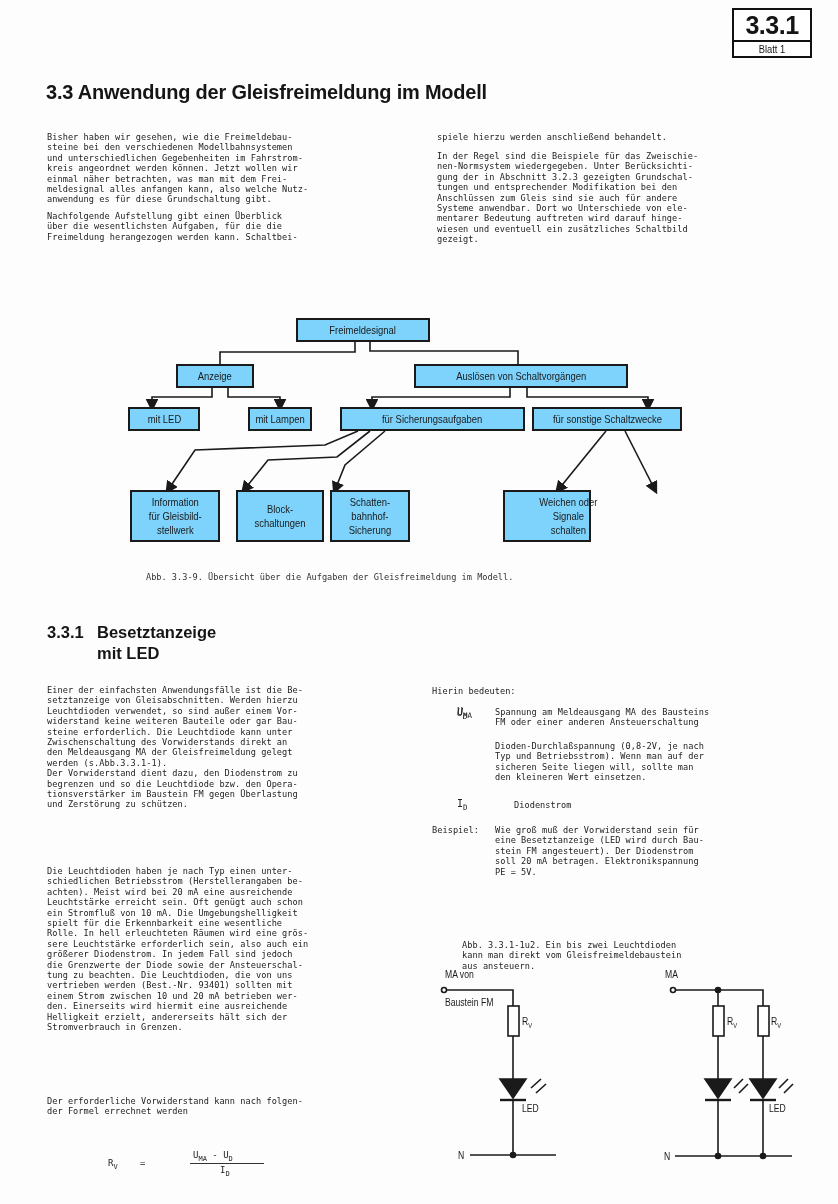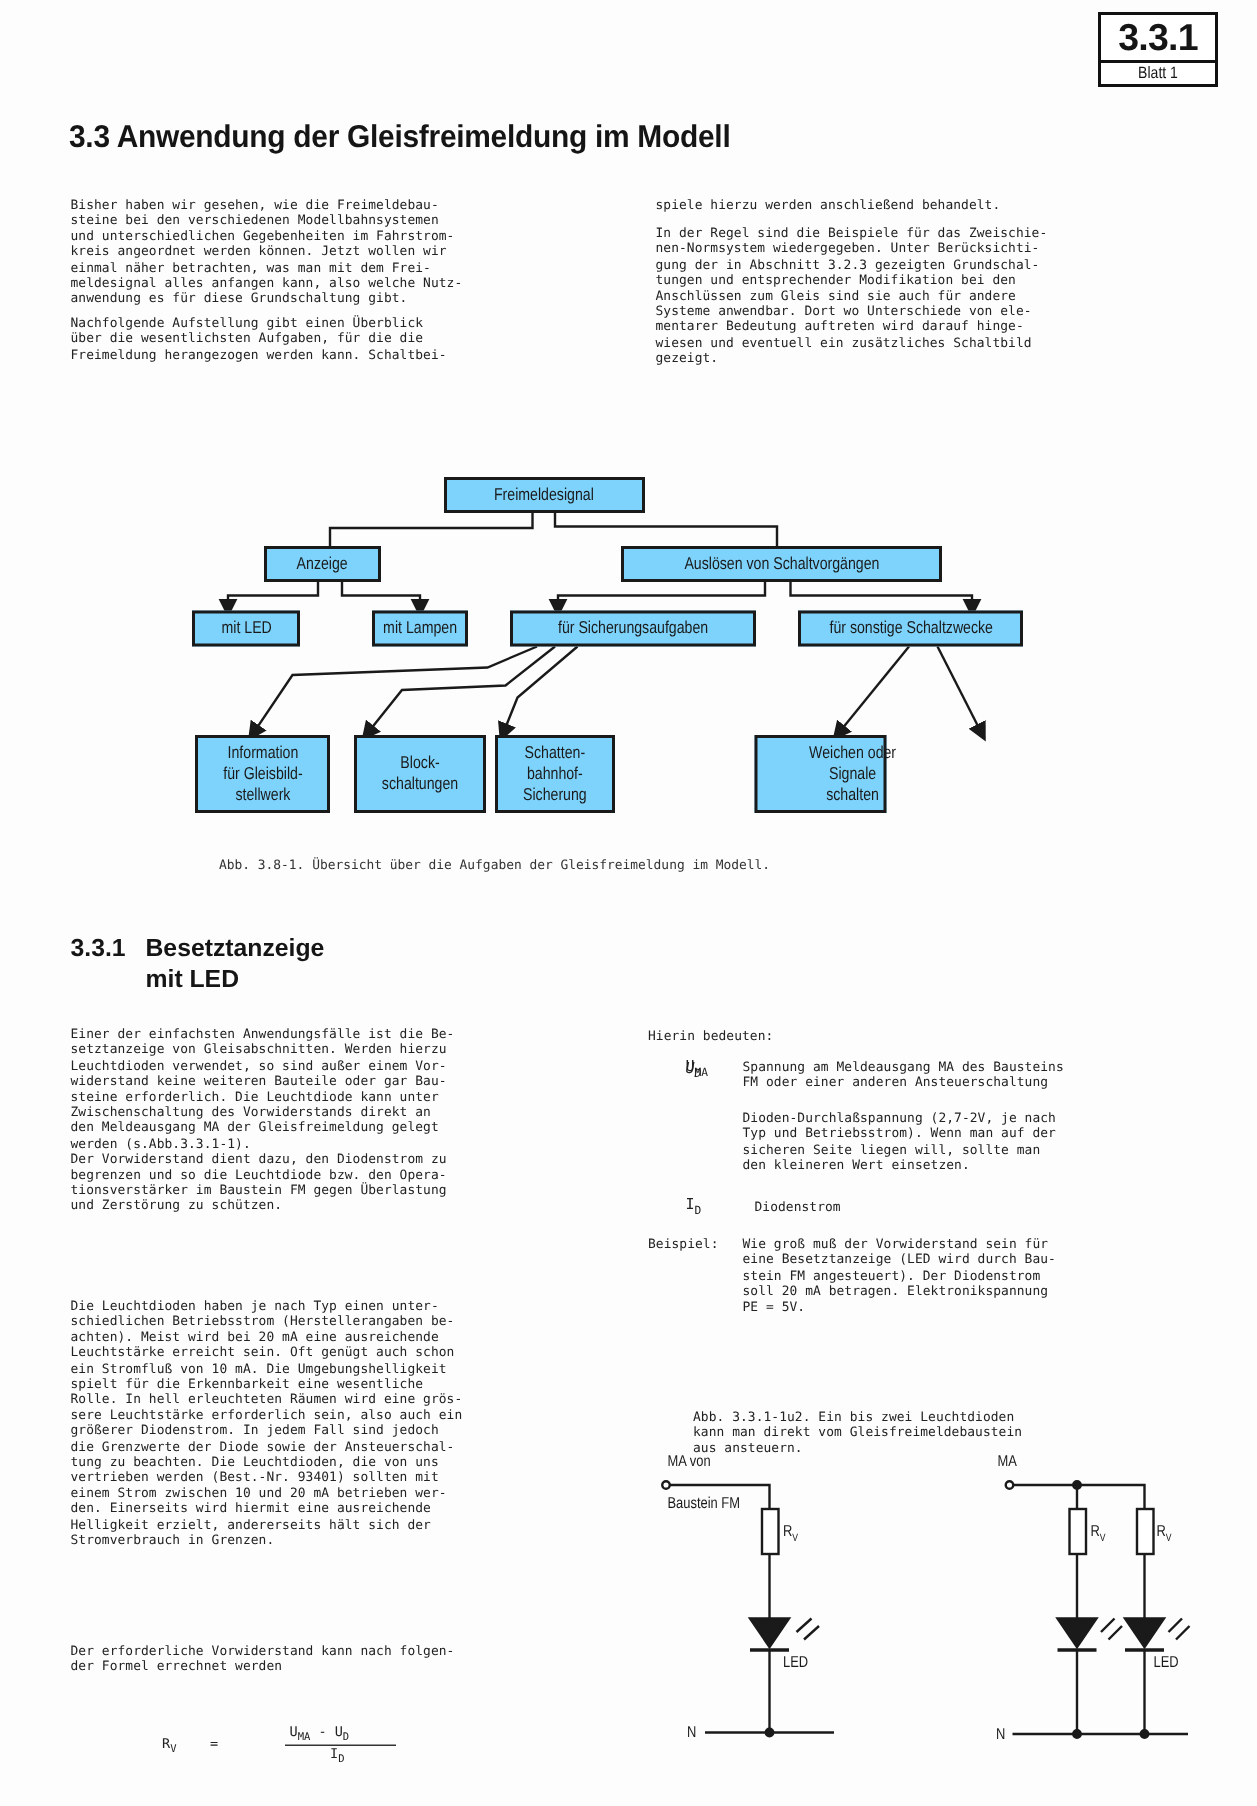--- a/index.html
+++ b/index.html
@@ -111,21 +111,21 @@
   <div class="box" style="left:414px; top:64px; width:214px; height:24px;">
       <span>Auslösen von Schaltvorgängen</span>
     </div>
 
   <div class="box" style="left:128px; top:107px; width:72px; height:24px;">
       <span>mit LED</span>
     </div>
   <div class="box" style="left:248px; top:107px; width:64px; height:24px;">
       <span>mit Lampen</span>
     </div>
-  <div class="box" style="left:340px; top:107px; width:164px; height:24px;">
+  <div class="box" style="left:340px; top:107px; width:185px; height:24px;">
       <span>für Sicherungsaufgaben</span>
     </div>
   <div class="box" style="left:532px; top:107px; width:150px; height:24px;">
       <span>für sonstige Schaltzwecke</span>
     </div>
 
   <div class="box" style="left:130px; top:190px; width:90px; height:52px;">
       <span>Information
 für Gleisbild-
 stellwerk</span>
@@ -139,21 +139,21 @@
 bahnhof-
 Sicherung</span>
     </div>
   <div class="box" style="left:503px; top:190px; width:88px; height:52px;padding-left:42px;">
       <span>Weichen oder
 Signale
 schalten</span>
     </div>
 </div>
 
-<div class="caption" style="left:146px; top:572px;">Abb. 3.8-1. Übersicht über die Aufgaben der Gleisfreimeldung im Modell.</div>
+<div class="caption" style="left:146px; top:572px;">Abb. 3.3-9. Übersicht über die Aufgaben der Gleisfreimeldung im Modell.</div>
 
 <div class="sec-title">
   <div><span class="sec-num">3.3.1</span><span>Besetztanzeige</span></div>
   <div class="sec-line2">mit LED</div>
 </div>
 
 <div class="abs mono para" style="left:47px; top:685px;">Einer der einfachsten Anwendungsfälle ist die Be-
 setztanzeige von Gleisabschnitten. Werden hierzu
 Leuchtdioden verwendet, so sind außer einem Vor-
 widerstand keine weiteren Bauteile oder gar Bau-
@@ -192,27 +192,27 @@
   <div class="den"><span>I</span><sub>D</sub></div>
 </div>
 
 <div class="abs mono para" style="left:432px; top:686px;">Hierin bedeuten:</div>
 
 <div class="def-sym" style="left:457px; top:706px;"><span>U</span><sub>MA</sub></div>
 <div class="abs mono para" style="left:495px; top:707px;">Spannung am Meldeausgang MA des Bausteins
 FM oder einer anderen Ansteuerschaltung</div>
 
 <div class="def-sym" style="left:457px; top:707px;font-style:italic;"><span>U</span><sub>D</sub></div>
-<div class="abs mono para" style="left:495px; top:741px;">Dioden-Durchlaßspannung (2,7-2V, je nach
+<div class="abs mono para" style="left:495px; top:741px;">Dioden-Durchlaßspannung (0,8-2V, je nach
 Typ und Betriebsstrom). Wenn man auf der
 sicheren Seite liegen will, sollte man
 den kleineren Wert einsetzen.</div>
 
 <div class="def-sym" style="left:457px; top:798px;"><span>I</span><sub>D</sub></div>
-<div class="abs mono para" style="left:467px; top:800px;padding-left:36px;">Diodenstrom</div>
+<div class="abs mono para" style="left:478px; top:800px;padding-left:36px;">Diodenstrom</div>
 
 <div class="abs mono para" style="left:432px; top:825px;">Beispiel:</div>
 <div class="abs mono para" style="left:495px; top:825px;">Wie groß muß der Vorwiderstand sein für
 eine Besetztanzeige (LED wird durch Bau-
 stein FM angesteuert). Der Diodenstrom
 soll 20 mA betragen. Elektronikspannung
 PE = 5V.</div>
 
 <div class="abs mono para" style="left:462px; top:940px;">Abb. 3.3.1-1u2. Ein bis zwei Leuchtdioden
 kann man direkt vom Gleisfreimeldebaustein

